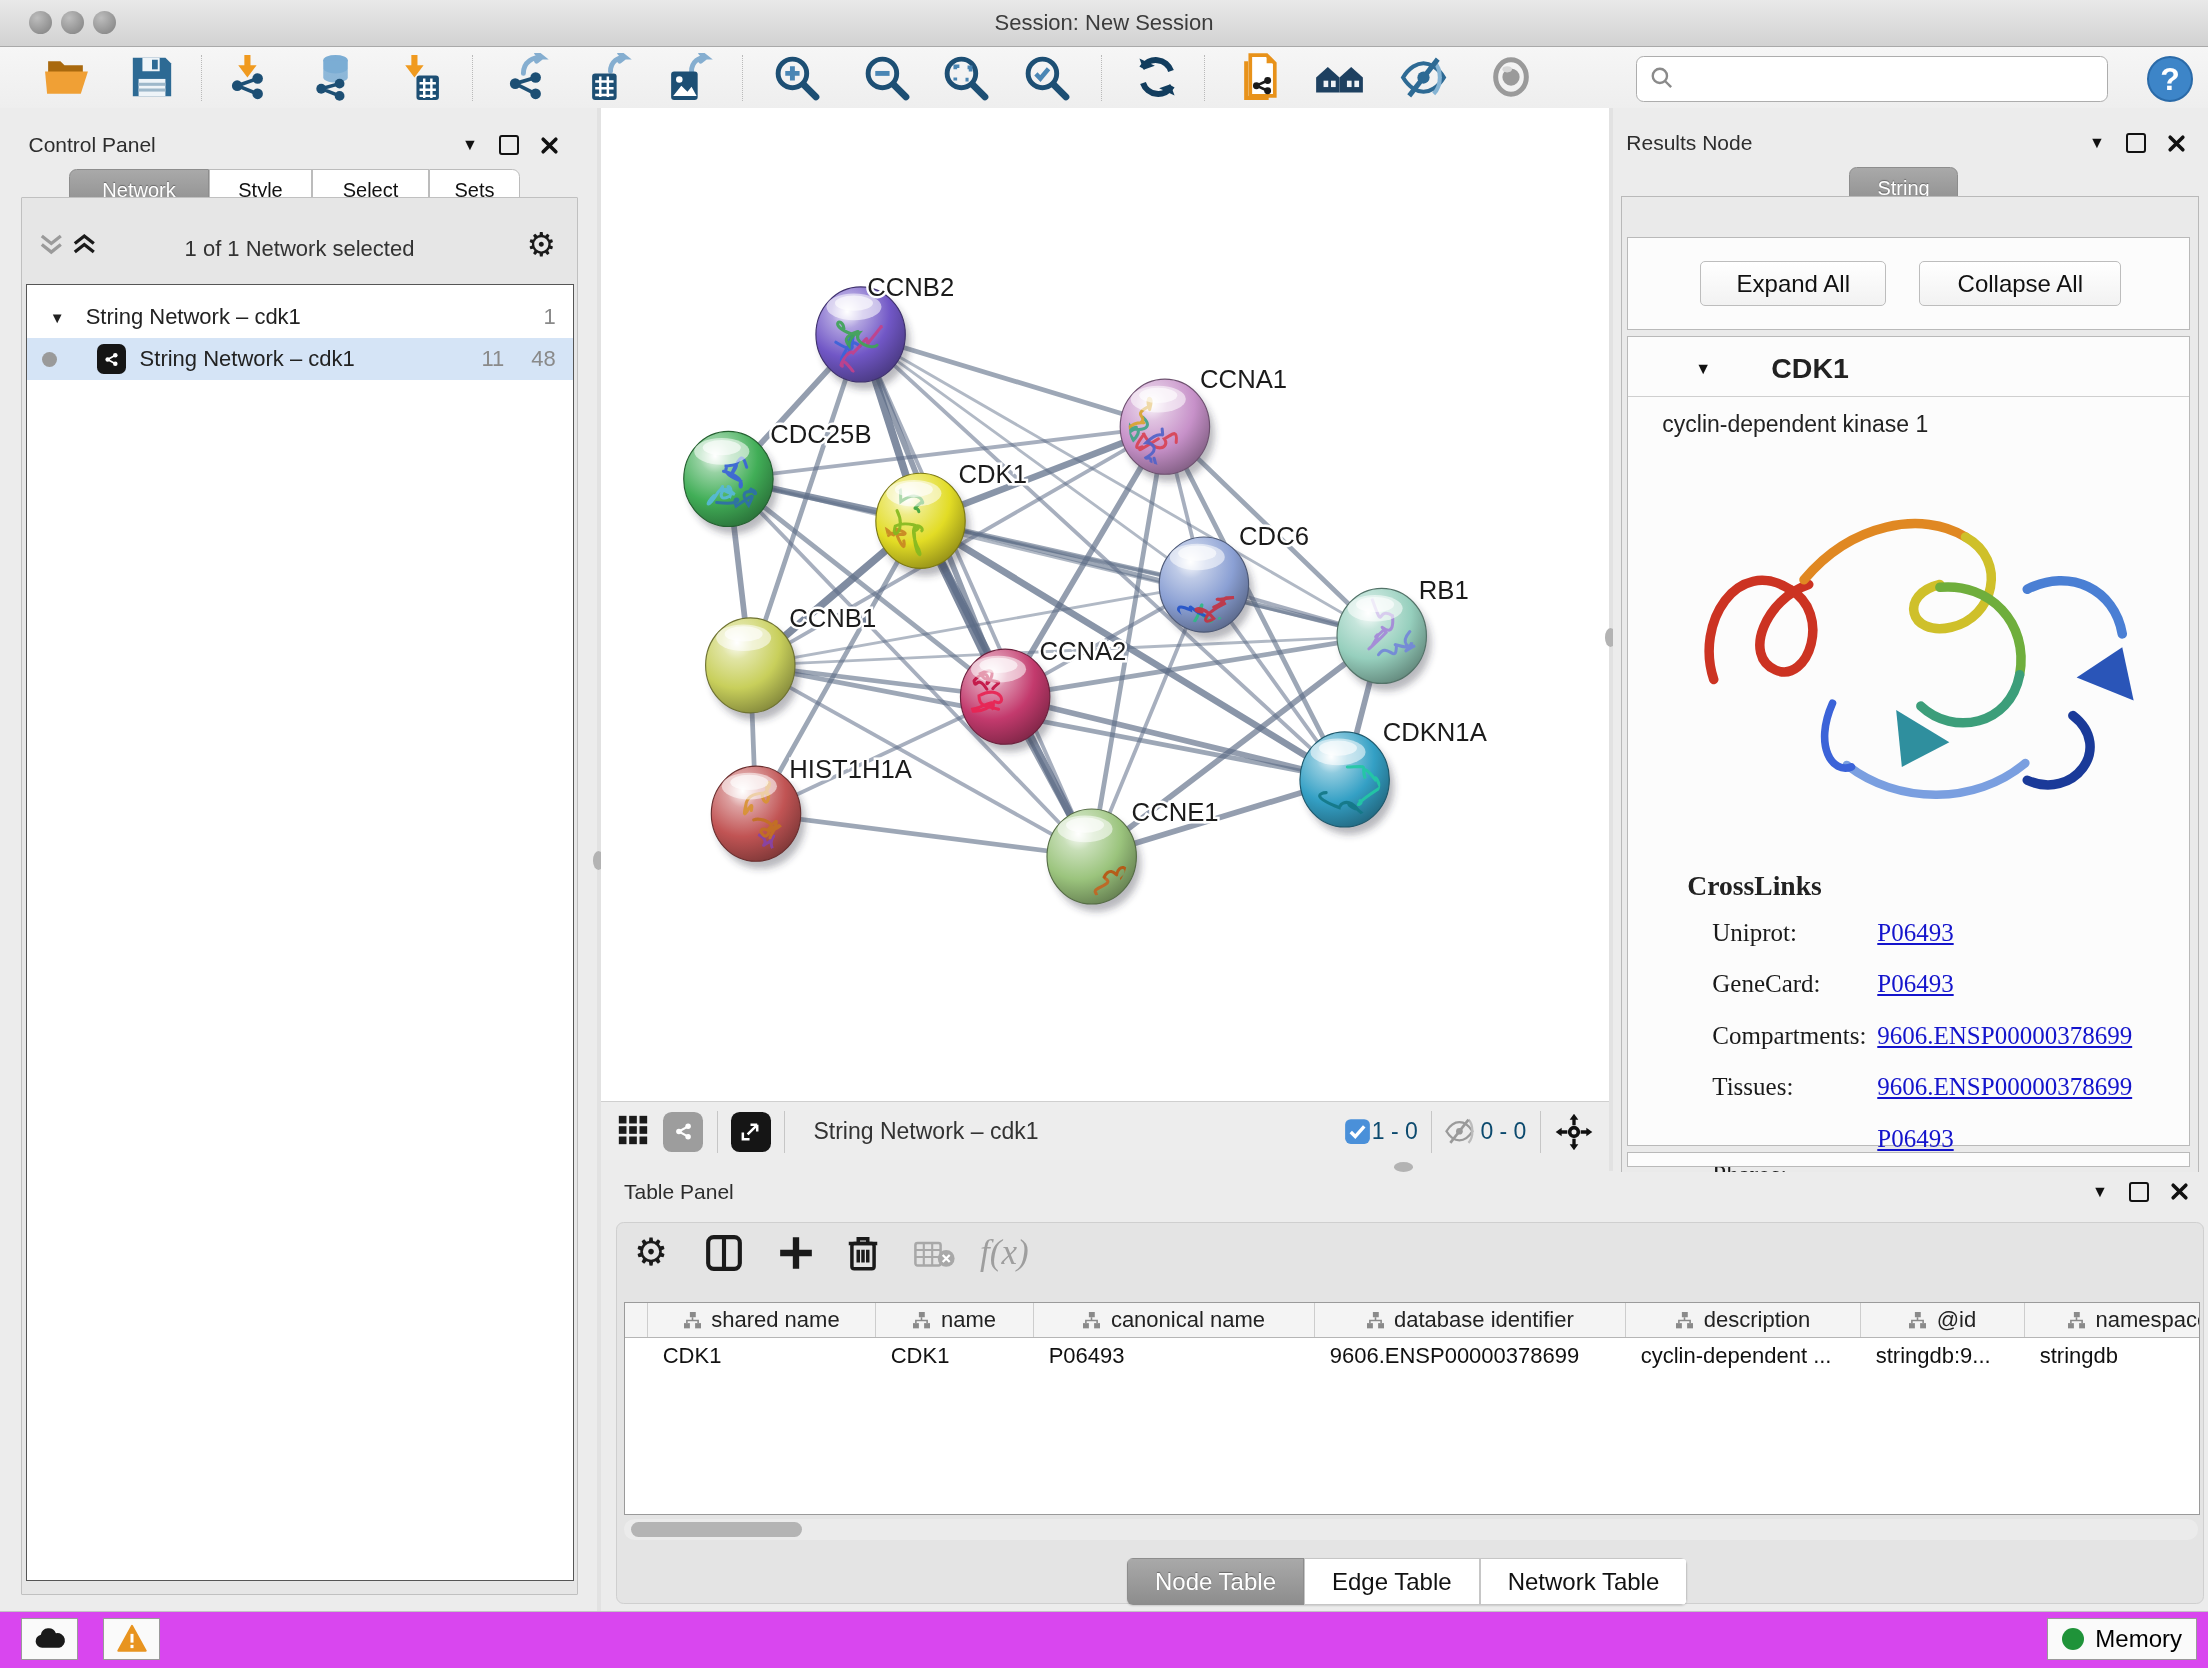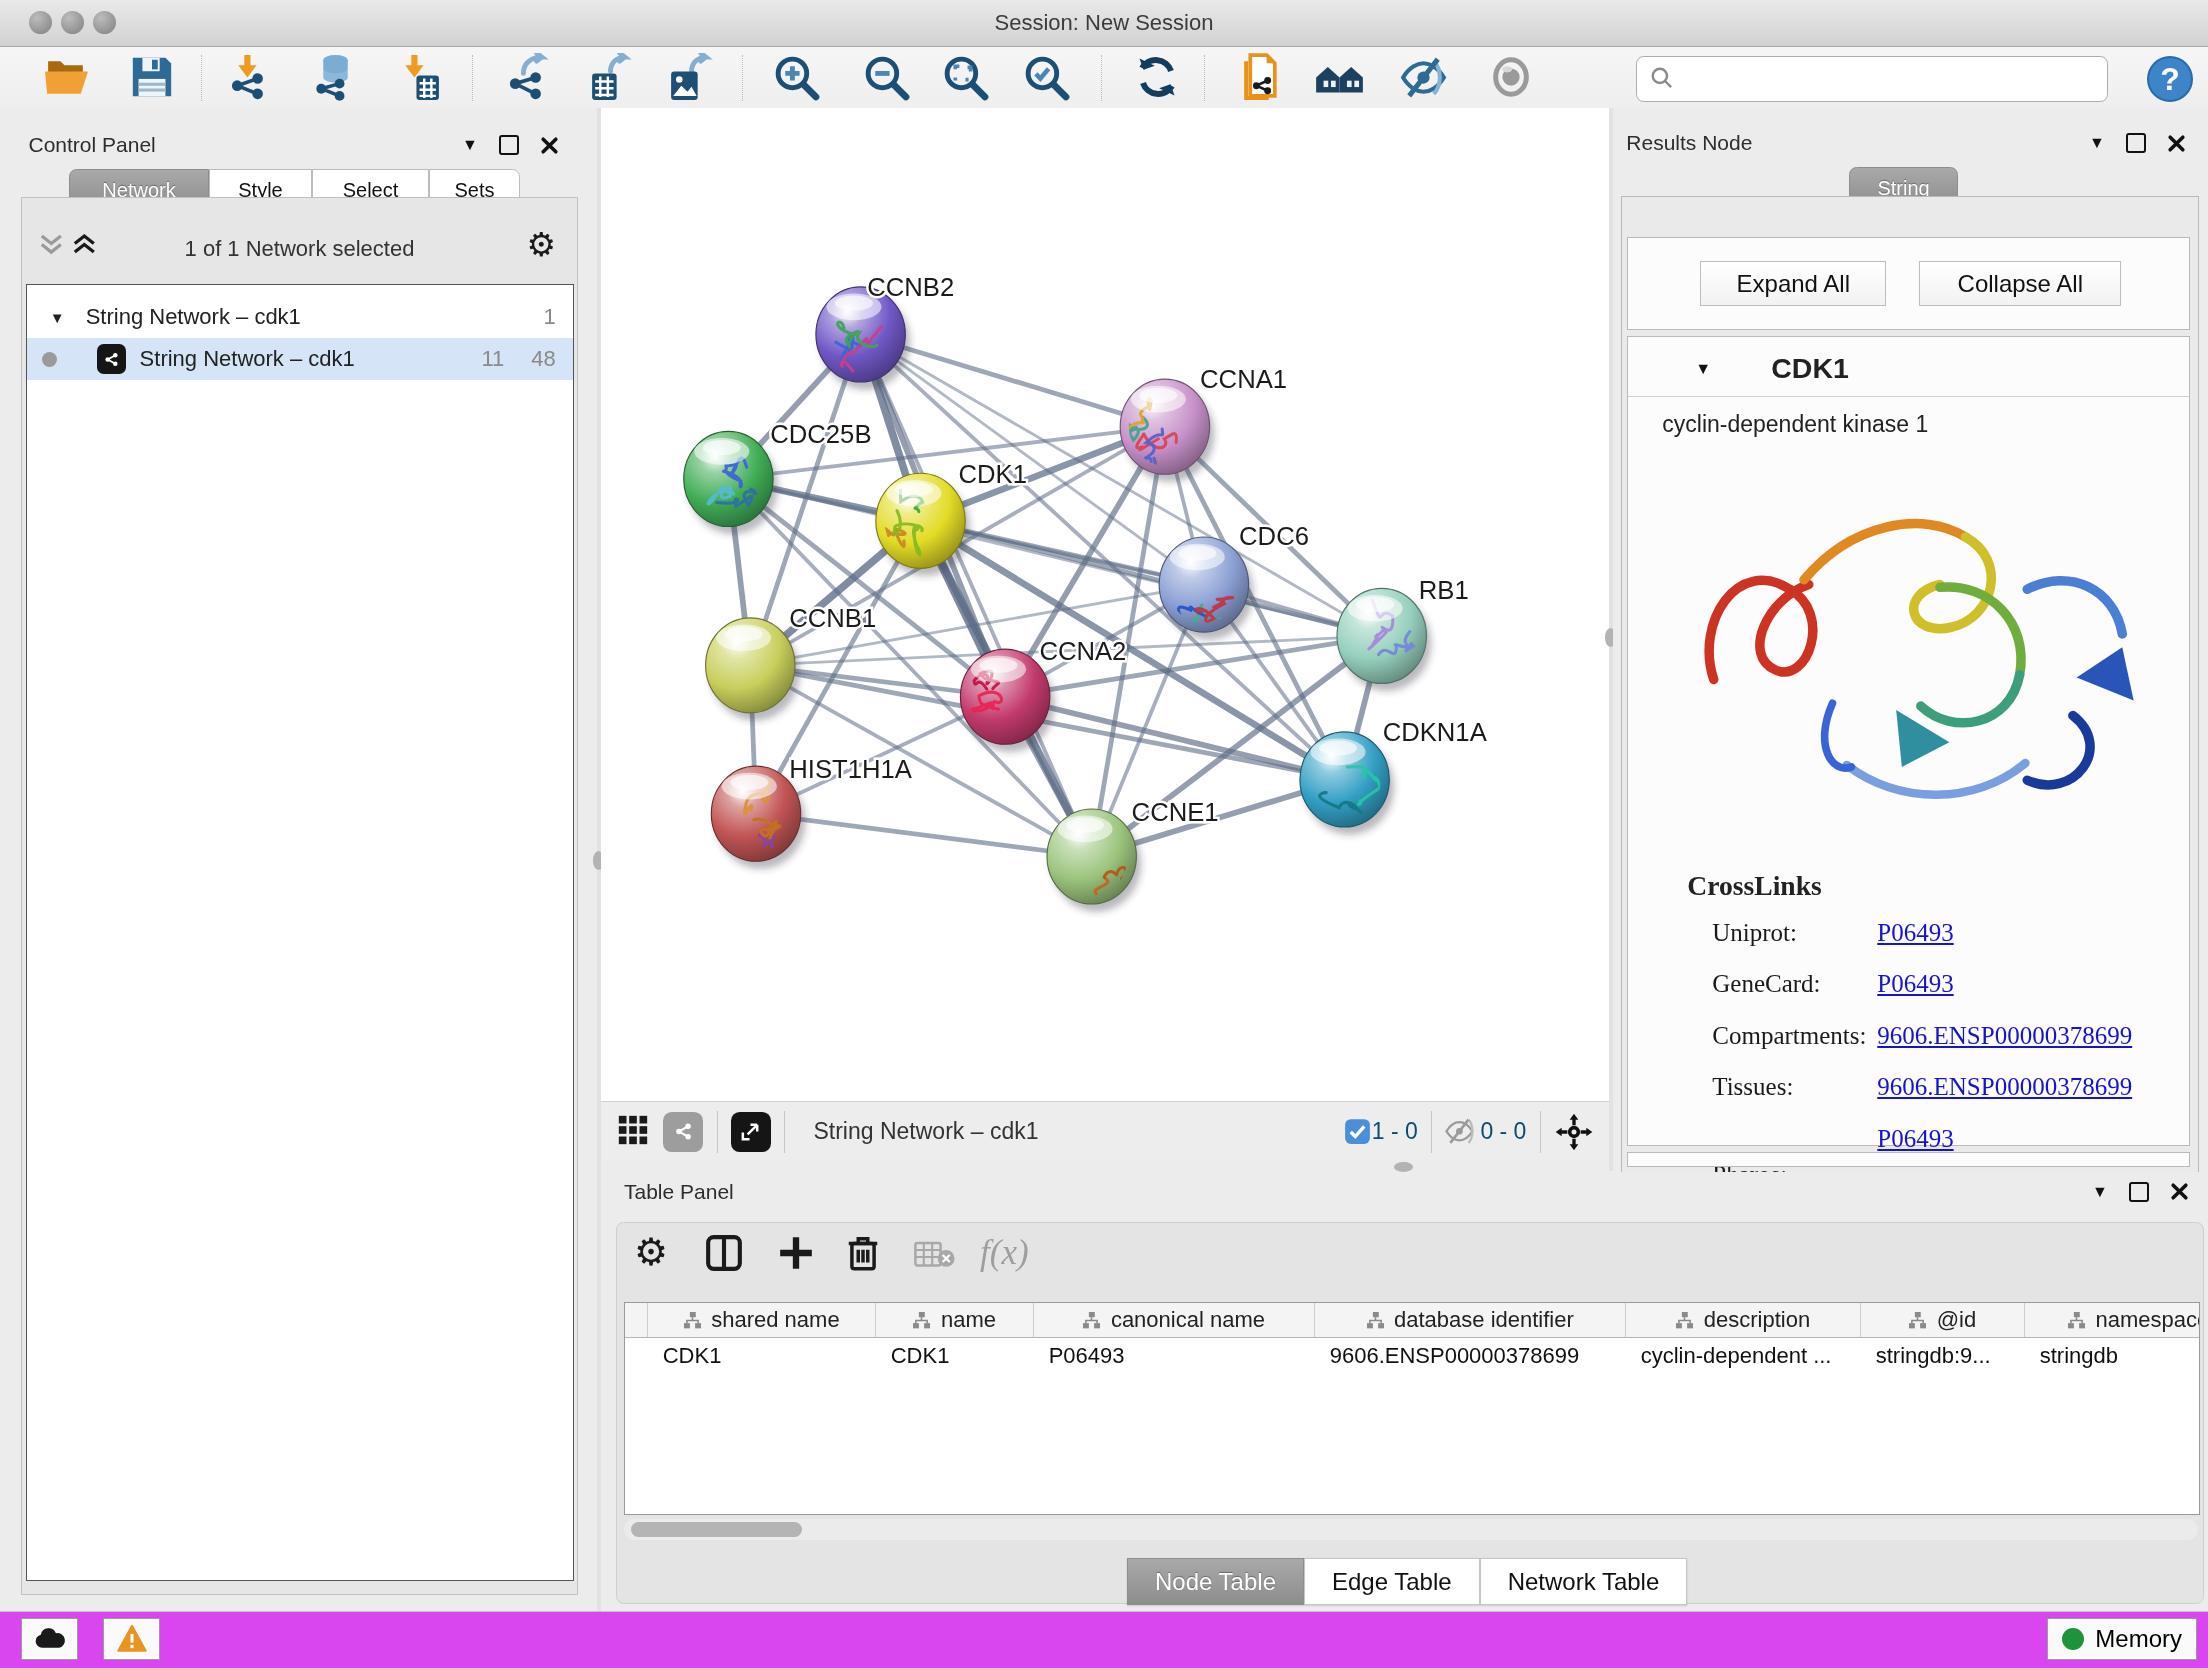--- a/index.html
+++ b/index.html
@@ -47,40 +47,40 @@
       border-top:1px solid #cfcfcf;display:flex;align-items:center;}
   .nt-sep{width:0;height:42px;border-left:1px solid #c6c6c6;margin:0 13.3px;}
   .nt-label{font-size:23px;color:#333;}
   .nt-count{font-size:23px;color:#0c4a6e;margin-left:1px;text-align:right;}
   .splitter-strip{left:601px;top:1160px;width:1607px;height:11.4px;background:#ececec;}
   .dot{background:#b3b3b3;border-radius:50%;}
   
   .rp-outer{left:1621px;top:196px;width:578px;height:970px;background:#eaeaea;
       border:1px solid #b9b9b9;}
   .rp-white{position:absolute;background:#fcfcfc;border:1px solid #b9b9b9;}
-  .btn{border:1px solid #bdbdbd;border-radius:0;background:linear-gradient(#ffffff,#f2f2f2);
+  .btn{border:1px solid #bdbdbd;border-radius:5px;background:linear-gradient(#ffffff,#f2f2f2);
       font-size:24px;color:#111;padding:7.6px 0;text-align:center;}
   .serif{font-family:"Liberation Serif",serif;}
   .xlink{color:#1414cc;text-decoration:underline;font-family:"Liberation Serif",serif;font-size:25px;}
   .xlabel{font-family:"Liberation Serif",serif;font-size:25px;color:#1a1a1a;}
   
   .tp-box{left:616px;top:1222px;width:1586px;height:380px;background:#e4e4e4;
       border:1px solid #cfcfcf;border-radius:7.6px;}
   .tp-table{position:absolute;left:6.7px;top:79px;width:1574px;height:211px;background:#fff;
       border:1px solid #9a9a9a;overflow:hidden;}
   .th-row{position:absolute;left:0;top:0;height:34px;width:1807px;background:#f4f4f4;
       border-bottom:1px solid #b5b5b5;display:flex;}
   .th{display:flex;align-items:center;justify-content:center;gap:9.5px;font-size:22px;color:#222;
       border-right:1px solid #cdcdcd;box-sizing:border-box;}
   .td-row{position:absolute;left:0;top:35px;height:36px;width:1807px;display:flex;}
   .td{font-size:22px;color:#111;display:flex;align-items:center;padding-left:15px;box-sizing:border-box;}
   .hscroll{position:absolute;left:6.7px;top:296px;width:1574px;height:21px;background:#ebebeb;border-radius:10.5px;}
   .hthumb{position:absolute;left:7.6px;top:2.9px;width:171px;height:15px;background:#b4b4b4;border-radius:7.6px;}
   .bottom-tabs{position:absolute;left:510px;top:335px;display:flex;box-shadow:0 1px 1.9px rgba(0,0,0,.15);
-      border-radius:0;overflow:hidden;}
+      border-radius:6px;overflow:hidden;}
   .btab{font-size:24px;padding:8.6px 27px;background:#fff;border:1px solid #c6c6c6;color:#111;}
   .btab.active{background:linear-gradient(#a9a9a9,#8d8d8d);color:#fff;border-color:#8d8d8d;
       text-shadow:0 -1px 1px rgba(0,0,0,.35);}
   
   .statusbar{left:0;top:1611px;width:2208px;height:57px;background:#d946ef;border-top:1px solid #c4c4c4;}
   .sbtn{position:absolute;top:5.7px;height:42px;background:#fafafa;border:1.9px solid #9a9a9a;
       display:flex;align-items:center;justify-content:center;}
   .memdot{width:22px;height:22px;border-radius:50%;background:#1f9339;margin-right:11.4px;}
   .divider-v{background:#e2e2e2;}
 </style>

